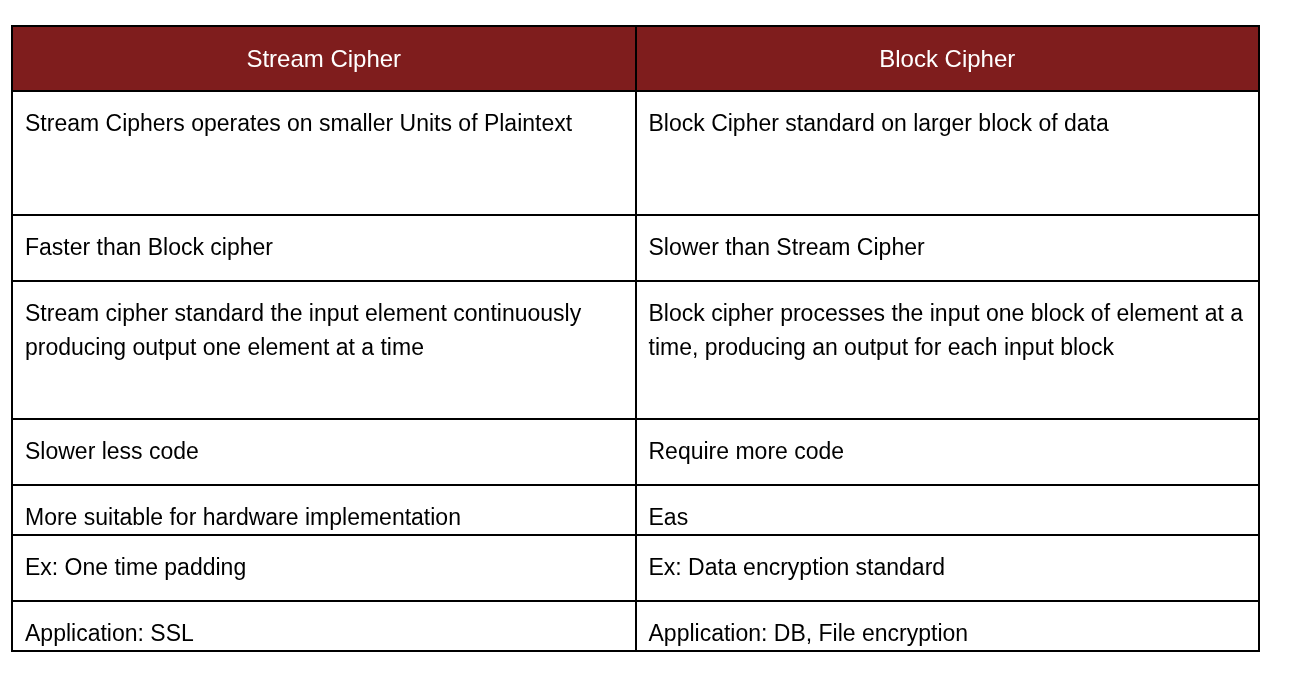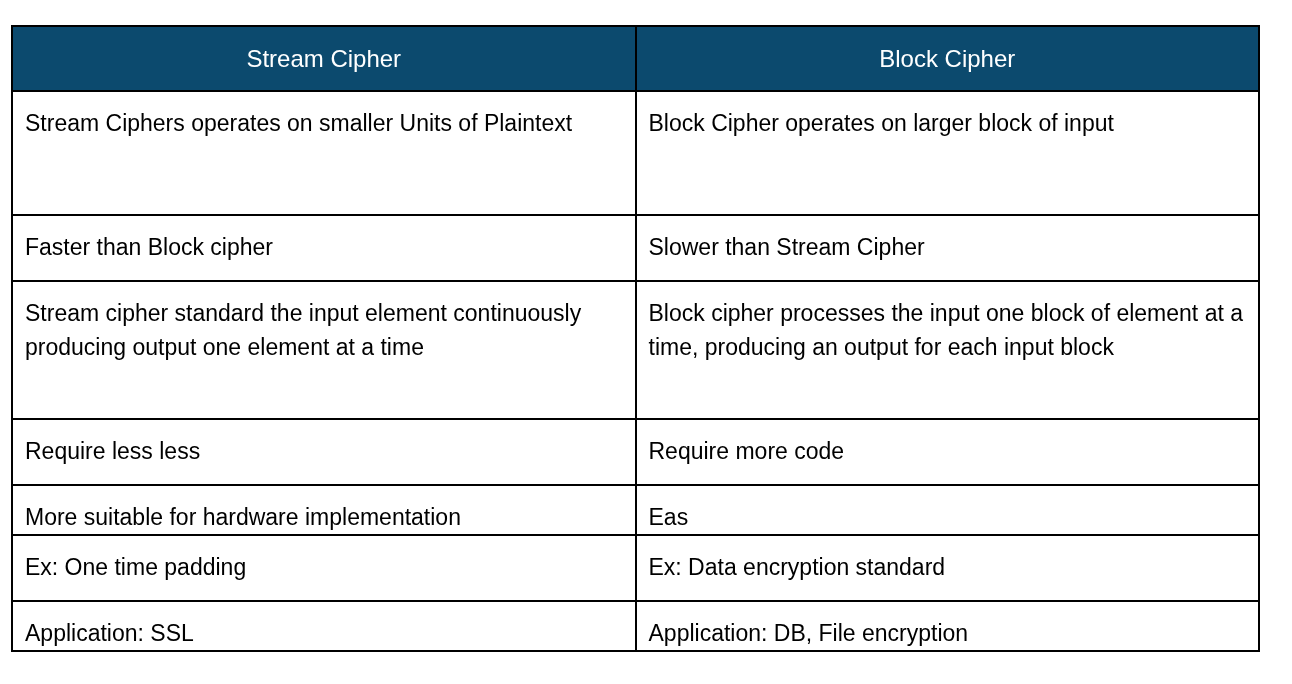--- a/index.html
+++ b/index.html
@@ -22,21 +22,21 @@
     border-collapse: collapse;
     table-layout: fixed;
     border: 2px solid #000000;
   }
   .comparison-table th,
   .comparison-table td {
     border: 2px solid #000000;
     box-sizing: border-box;
   }
   .comparison-table th {
-    background: #0c4a6e;
+    background: #7f1d1d;
     color: #ffffff;
     font-size: 24px;
     font-weight: 400;
     text-align: center;
     vertical-align: middle;
     height: 65px;
   }
   .comparison-table td {
     font-size: 23px;
     line-height: 34px;
@@ -63,32 +63,32 @@
   </colgroup>
   <thead>
     <tr>
       <th>Stream Cipher</th>
       <th>Block Cipher</th>
     </tr>
   </thead>
   <tbody>
     <tr class="row-0">
       <td>Stream Ciphers operates on smaller Units of Plaintext</td>
-      <td>Block Cipher operates on larger block of input</td>
+      <td>Block Cipher standard on larger block of data</td>
     </tr>
     <tr class="row-1">
       <td>Faster than Block cipher</td>
       <td>Slower than Stream Cipher</td>
     </tr>
     <tr class="row-2">
       <td>Stream cipher standard the input element continuously producing output one element at a time</td>
       <td>Block cipher processes the input one block of element at a time, producing an output for each input block</td>
     </tr>
     <tr class="row-3">
-      <td>Require less less</td>
+      <td>Slower less code</td>
       <td>Require more code</td>
     </tr>
     <tr class="row-4">
       <td>More suitable for hardware implementation</td>
       <td>Eas</td>
     </tr>
     <tr class="row-5">
       <td>Ex: One time padding</td>
       <td>Ex: Data encryption standard</td>
     </tr>

